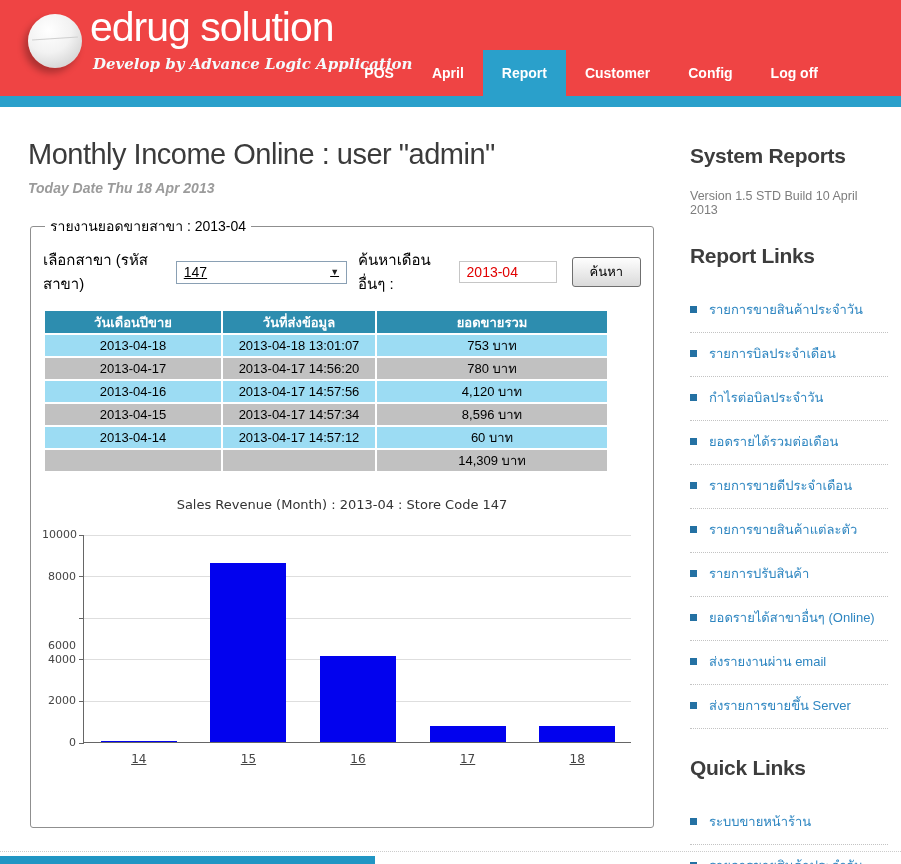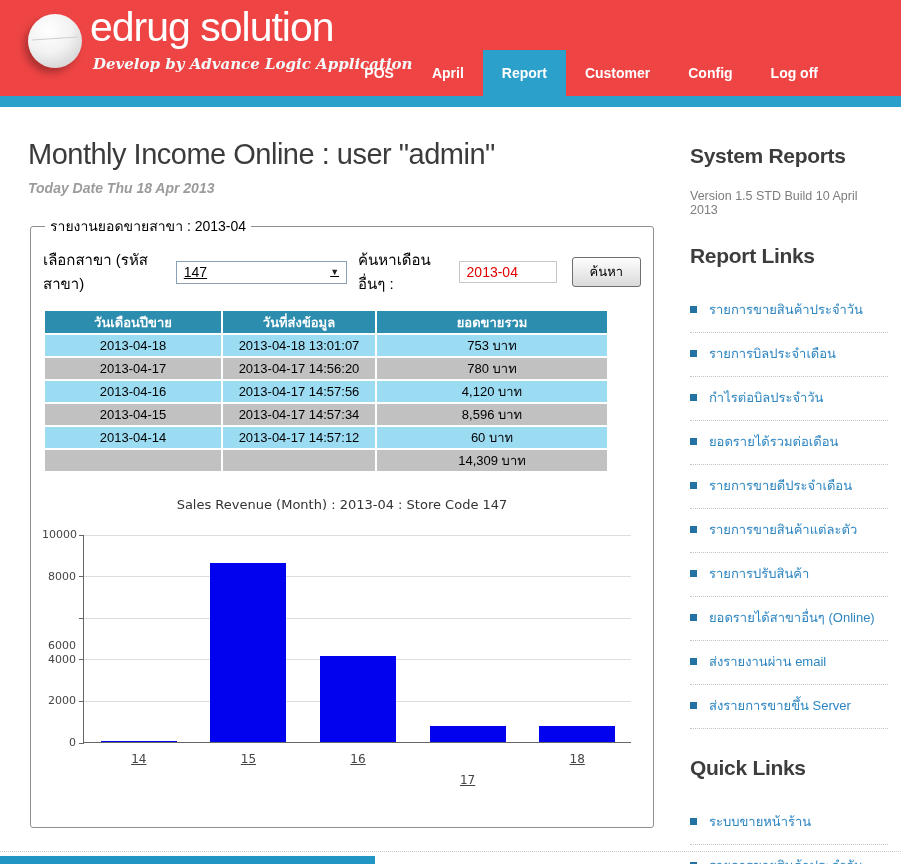--- a/index.html
+++ b/index.html
@@ -209,21 +209,21 @@
             <div class="gridline" style="top: -0.5px;"></div>
             <div class="tickmark" style="top: -0.5px;"></div>
             <div class="ylabel" style="top: -7px; left: -42px;">10000</div>
             <div class="bar" style="left: 16.8px; height: 1.248px; background: rgb(2, 2, 238);"></div>
             <div class="xlabel" style="left: 0px; width: 109.6px; top: 217px;">14</div>
             <div class="bar" style="left: 126.4px; height: 178.797px; background: rgb(2, 2, 238);"></div>
             <div class="xlabel" style="left: 109.6px; width: 109.6px; top: 217px;">15</div>
             <div class="bar" style="left: 236px; height: 85.696px; background: rgb(2, 2, 238);"></div>
             <div class="xlabel" style="left: 219.2px; width: 109.6px; top: 217px;">16</div>
             <div class="bar" style="left: 345.6px; height: 16.224px; background: rgb(2, 2, 238);"></div>
-            <div class="xlabel" style="left: 328.8px; width: 109.6px; top: 217px; margin-top: 21px;">17</div>
+            <div class="xlabel" style="left: 328.8px; width: 109.6px; top: 217px;">17</div>
             <div class="bar" style="left: 455.2px; height: 15.6624px; background: rgb(2, 2, 238);"></div>
             <div class="xlabel" style="left: 438.4px; width: 109.6px; top: 217px;">18</div>
           </div>
       </div>
     </fieldset>
   </div>
 
   <div class="sidebar">
     <h3 class="sb-heading first">System Reports</h3>
     <div class="sb-version">Version 1.5 STD Build 10 April 2013</div>

